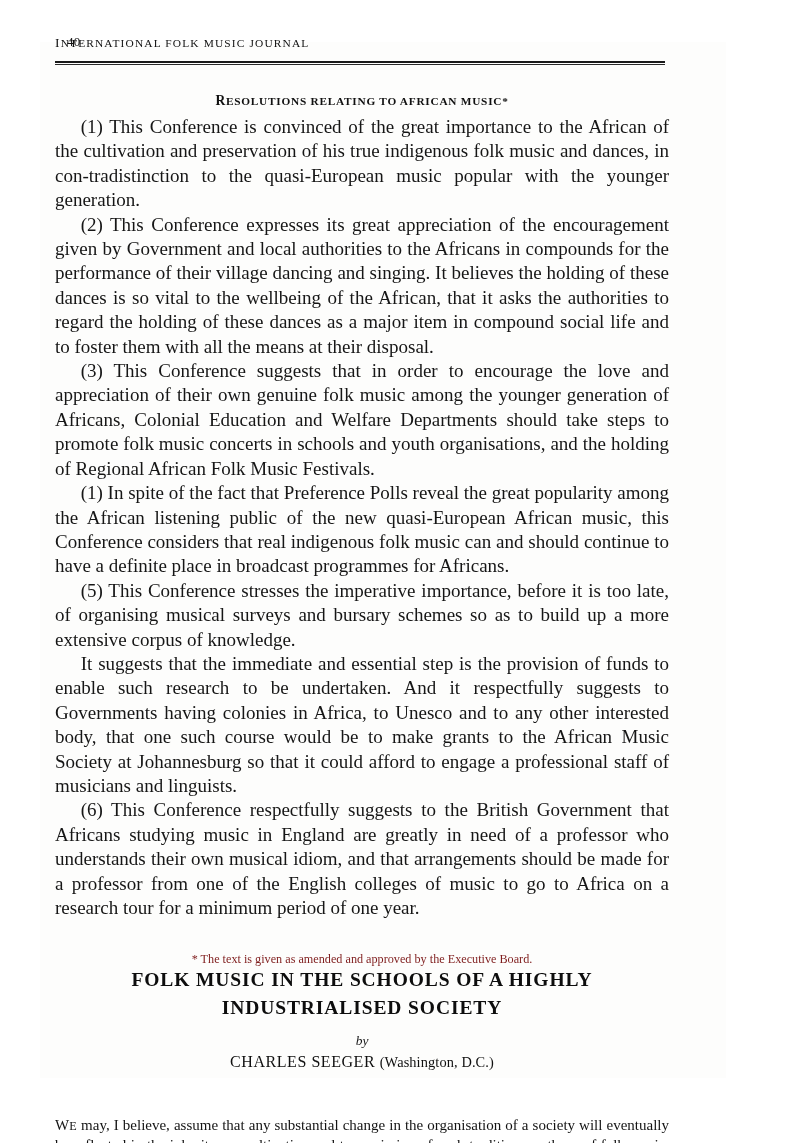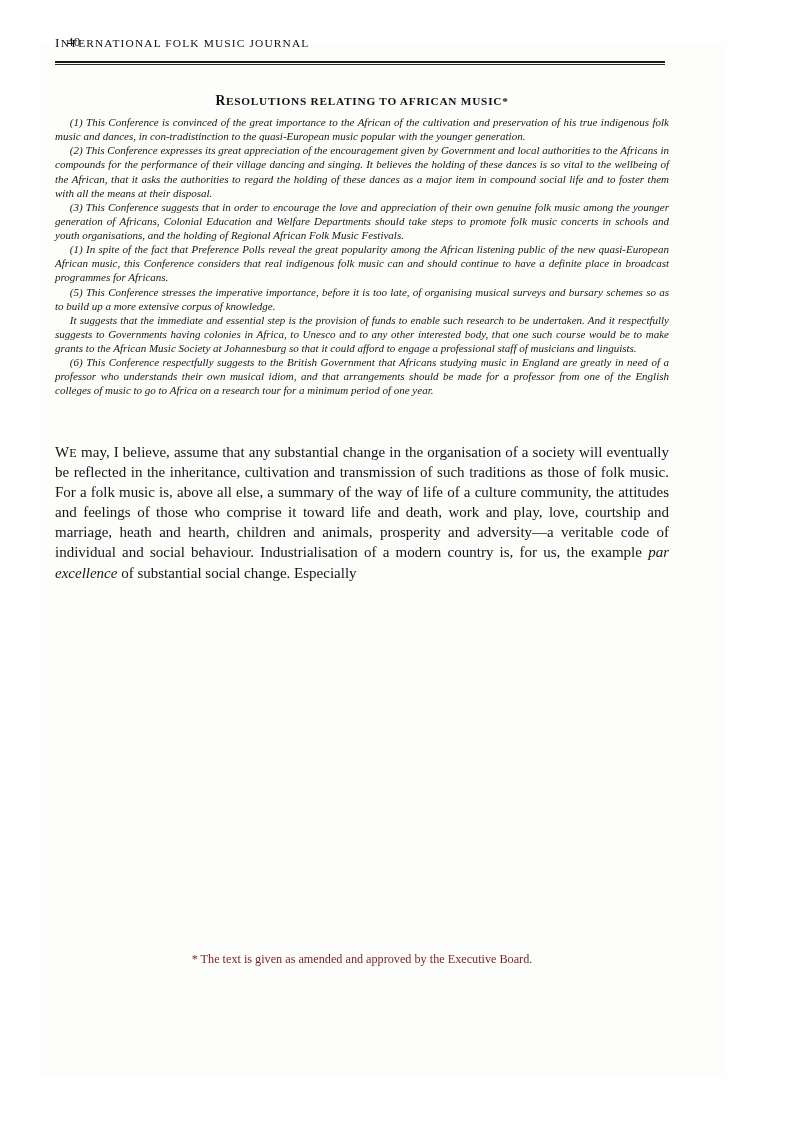--- a/index.html
+++ b/index.html
@@ -94,22 +94,21 @@
     text-align: center;
     font-size: 13.6px;
     letter-spacing: 0.75px;
     margin: 18px 0 6px 0;
     color: #111;
     white-space: nowrap;
   }
   #section-heading .smallcap { font-size: 11.3px; }
 
   .resolution {
-    font-style: italic;
-    font-size: 11px;
+    font-size: 19px;
     line-height: 1.285;
     text-align: justify;
     text-justify: inter-word;
     margin: 0;
     text-indent: 1.35em;
     color: #161616;
     -webkit-hyphens: manual;
     hyphens: manual;
   }
 
@@ -193,20 +192,28 @@
   <h2 id="section-heading"><span>R</span><span class="smallcap">ESOLUTIONS RELATING TO AFRICAN MUSIC*</span></h2>
 
   <p class="resolution">(1) This Conference is convinced of the great importance to the African of the cultivation and preservation of his true indigenous folk music and dances, in con-tradistinction to the quasi-European music popular with the younger generation.</p>
   <p class="resolution">(2) This Conference expresses its great appreciation of the encouragement given by Government and local authorities to the Africans in compounds for the performance of their village dancing and singing.   It believes the holding of these dances is so vital to the wellbeing of the African, that it asks the authorities to regard the holding of these dances as a major item in compound social life and to foster them with all the means at their disposal.</p>
   <p class="resolution">(3) This Conference suggests that in order to encourage the love and appreciation of their own genuine folk music among the younger generation of Africans, Colonial Education and Welfare Departments should take steps to promote folk music concerts in schools and youth organisations, and the holding of Regional African Folk Music Festivals.</p>
   <p class="resolution">(1) In spite of the fact that Preference Polls reveal the great popularity among the African listening public of the new quasi-European African music, this Conference considers that real indigenous folk music can and should continue to have a definite place in broadcast programmes for Africans.</p>
   <p class="resolution">(5) This Conference stresses the imperative importance, before it is too late, of organising musical surveys and bursary schemes so as to build up a more extensive corpus of knowledge.</p>
   <p class="resolution">It suggests that the immediate and essential step is the provision of funds to enable such research to be undertaken.   And it respectfully suggests to Governments having colonies in Africa, to Unesco and to any other interested body, that one such course would be to make grants to the African Music Society at Johannesburg so that it could afford to engage a professional staff of musicians and linguists.</p>
   <p class="resolution">(6) This Conference respectfully suggests to the British Government that Africans studying music in England are greatly in need of a professor who understands their own musical idiom, and that arrangements should be made for a professor from one of the English colleges of music to go to Africa on a research tour for a minimum period of one year.</p>
 
+  <div id="article-head">
+    <h1 id="article-title">
+      <span>FOLK MUSIC IN THE SCHOOLS OF A HIGHLY</span><br>
+      <span>INDUSTRIALISED SOCIETY</span>
+    </h1>
+    <div id="byline-by">by</div>
+    <div id="author-line"><span>CHARLES SEEGER</span> <span class="affil">(Washington, D.C.)</span></div>
+  </div>
 
   <div id="article-body">
     <p class="body-para"><span class="dropcaps"><span>W</span><span class="sc">E</span></span><span> may, I believe, assume that any substantial change in the organisation of a society will eventually be reflected in the inheritance, cultivation and transmission of such traditions as those of folk music.   For a folk music is, above all else, a summary of the way of life of a culture community, the attitudes and feelings of those who comprise it toward life and death, work and play, love, courtship and marriage, heath and hearth, children and animals, prosperity and adversity—a veritable code of individual and social behaviour.   Industrialisation of a modern country is, for us, the example </span><span class="ital">par excellence</span><span> of substantial social change.   Especially</span></p>
   </div>
 
 </div>
 
 <div id="footnote"><span class="fn-marker">*</span><span> The text is given as amended and approved by the Executive Board.</span></div>
 
 </body></html>

